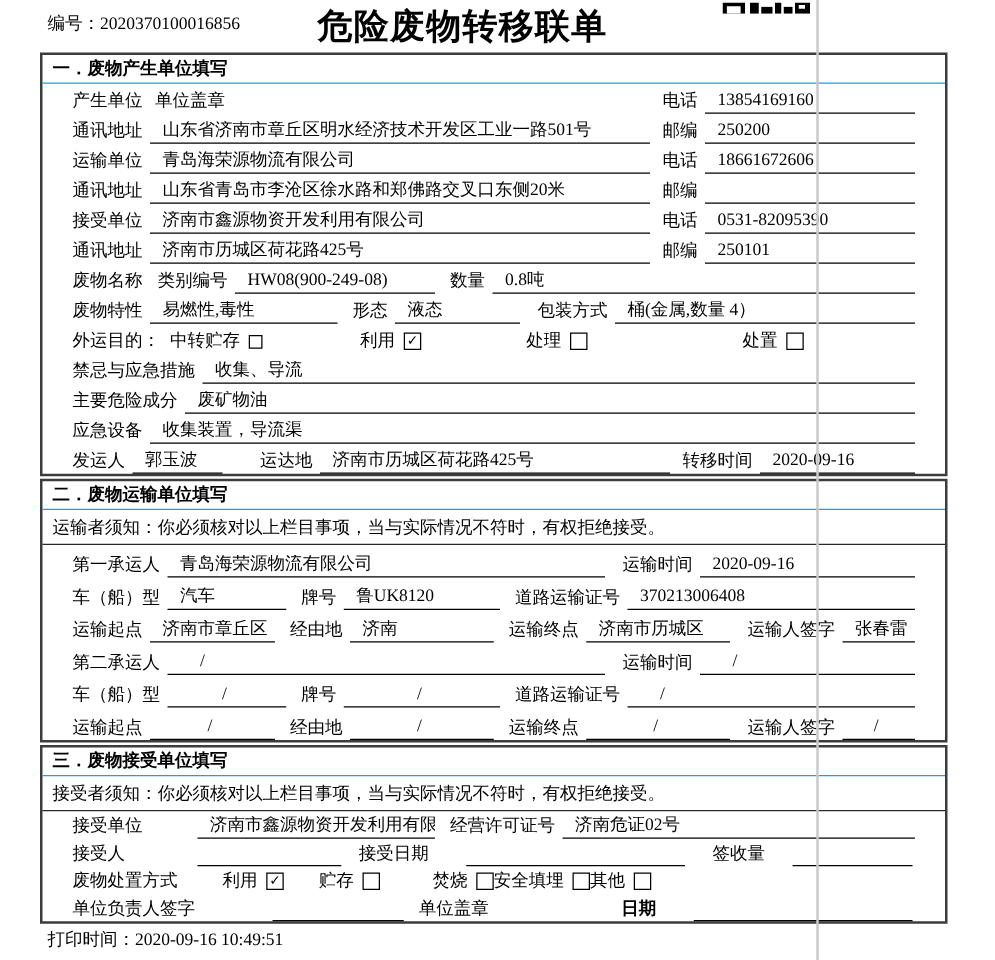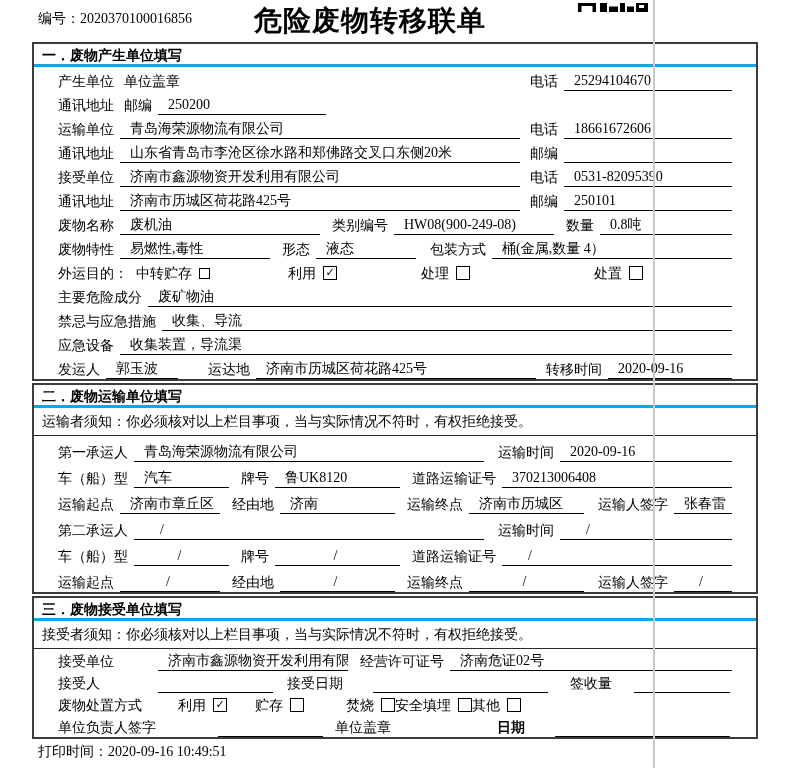--- a/index.html
+++ b/index.html
@@ -9,21 +9,21 @@
   .right-edge{position:absolute;top:0;bottom:0;right:1px;width:2px;background:#c9c9c9;}
   
   .hdr{position:relative;height:42px;}
   .serial{position:absolute;left:38px;top:10px;white-space:nowrap;}
   .doc-title{position:absolute;left:84px;right:0;top:2px;text-align:center;
              font-size:28px;font-weight:bold;letter-spacing:1px;}
   .qr-frag{position:absolute;left:578px;top:0;}
   
   .box{margin:0 0 2px 32px;width:726px;border:2px solid #3c3c3c;box-sizing:border-box;background:#fff;}
   .box-hdr{font-weight:bold;height:23px;line-height:21px;padding:1px 8px 0;
-           border-bottom:3px solid #0ea5e9;box-sizing:border-box;}
+           border-bottom:1px solid #0ea5e9;box-sizing:border-box;}
   .row{display:flex;align-items:flex-end;height:24px;padding:0 24px;box-sizing:border-box;
        white-space:nowrap;line-height:1.1;}
   .s2 .row{height:26px;}
   .s3 .row{height:22px;}
   .notice{display:flex;align-items:center;height:28px;padding:0 8px;
           border-bottom:1px solid #2a2a2a;box-sizing:border-box;white-space:nowrap;}
   .lbl{padding-bottom:2px;}
   .u{border-bottom:1px solid #000;padding:0 4px 2px 10px;margin-left:6px;
      box-sizing:border-box;overflow:hidden;}
   .u.flex{flex:1;}
@@ -65,25 +65,26 @@
     </div>
   </div>
 
   <div class="box s1">
     <div class="box-hdr">一．废物产生单位填写</div>
 
     <div class="row">
       <span class="lbl">产生单位</span>
       <span class="lbl ml10">单位盖章</span>
       <span class="lbl mla">电话</span>
-      <span class="u" style="width:168px">25294104670</span>
+      <span class="u" style="width:168px">13854169160</span>
     </div>
 
     <div class="row">
       <span class="lbl">通讯地址</span>
+      <span class="u flex">山东省济南市章丘区明水经济技术开发区工业一路501号</span>
       <span class="lbl ml10">邮编</span>
       <span class="u" style="width:168px">250200</span>
     </div>
 
     <div class="row">
       <span class="lbl">运输单位</span>
       <span class="u flex">青岛海荣源物流有限公司</span>
       <span class="lbl ml10">电话</span>
       <span class="u" style="width:168px">18661672606</span>
     </div>
@@ -104,21 +105,20 @@
 
     <div class="row">
       <span class="lbl">通讯地址</span>
       <span class="u flex">济南市历城区荷花路425号</span>
       <span class="lbl ml10">邮编</span>
       <span class="u" style="width:168px">250101</span>
     </div>
 
     <div class="row">
       <span class="lbl">废物名称</span>
-      <span class="u" style="width:200px">废机油</span>
       <span class="lbl ml12">类别编号</span>
       <span class="u" style="width:160px">HW08(900-249-08)</span>
       <span class="lbl ml12">数量</span>
       <span class="u flex">0.8吨</span>
     </div>
 
     <div class="row">
       <span class="lbl">废物特性</span>
       <span class="u" style="width:150px">易燃性,毒性</span>
       <span class="lbl ml12">形态</span>
@@ -133,27 +133,27 @@
       <span class="cb cb-sm"><span></span></span>
       <span class="lbl ml78">利用</span>
       <span class="cb"><span>✓</span></span>
       <span class="lbl ml84">处理</span>
       <span class="cb"><span></span></span>
       <span class="lbl ml124">处置</span>
       <span class="cb"><span></span></span>
     </div>
 
     <div class="row">
+      <span class="lbl">禁忌与应急措施</span>
+      <span class="u flex">收集、导流</span>
+    </div>
+
+    <div class="row">
       <span class="lbl">主要危险成分</span>
       <span class="u flex">废矿物油</span>
-    </div>
-
-    <div class="row">
-      <span class="lbl">禁忌与应急措施</span>
-      <span class="u flex">收集、导流</span>
     </div>
 
     <div class="row">
       <span class="lbl">应急设备</span>
       <span class="u flex">收集装置，导流渠</span>
     </div>
 
     <div class="row">
       <span class="lbl">发运人</span>
       <span class="u" style="width:72px">郭玉波</span>

